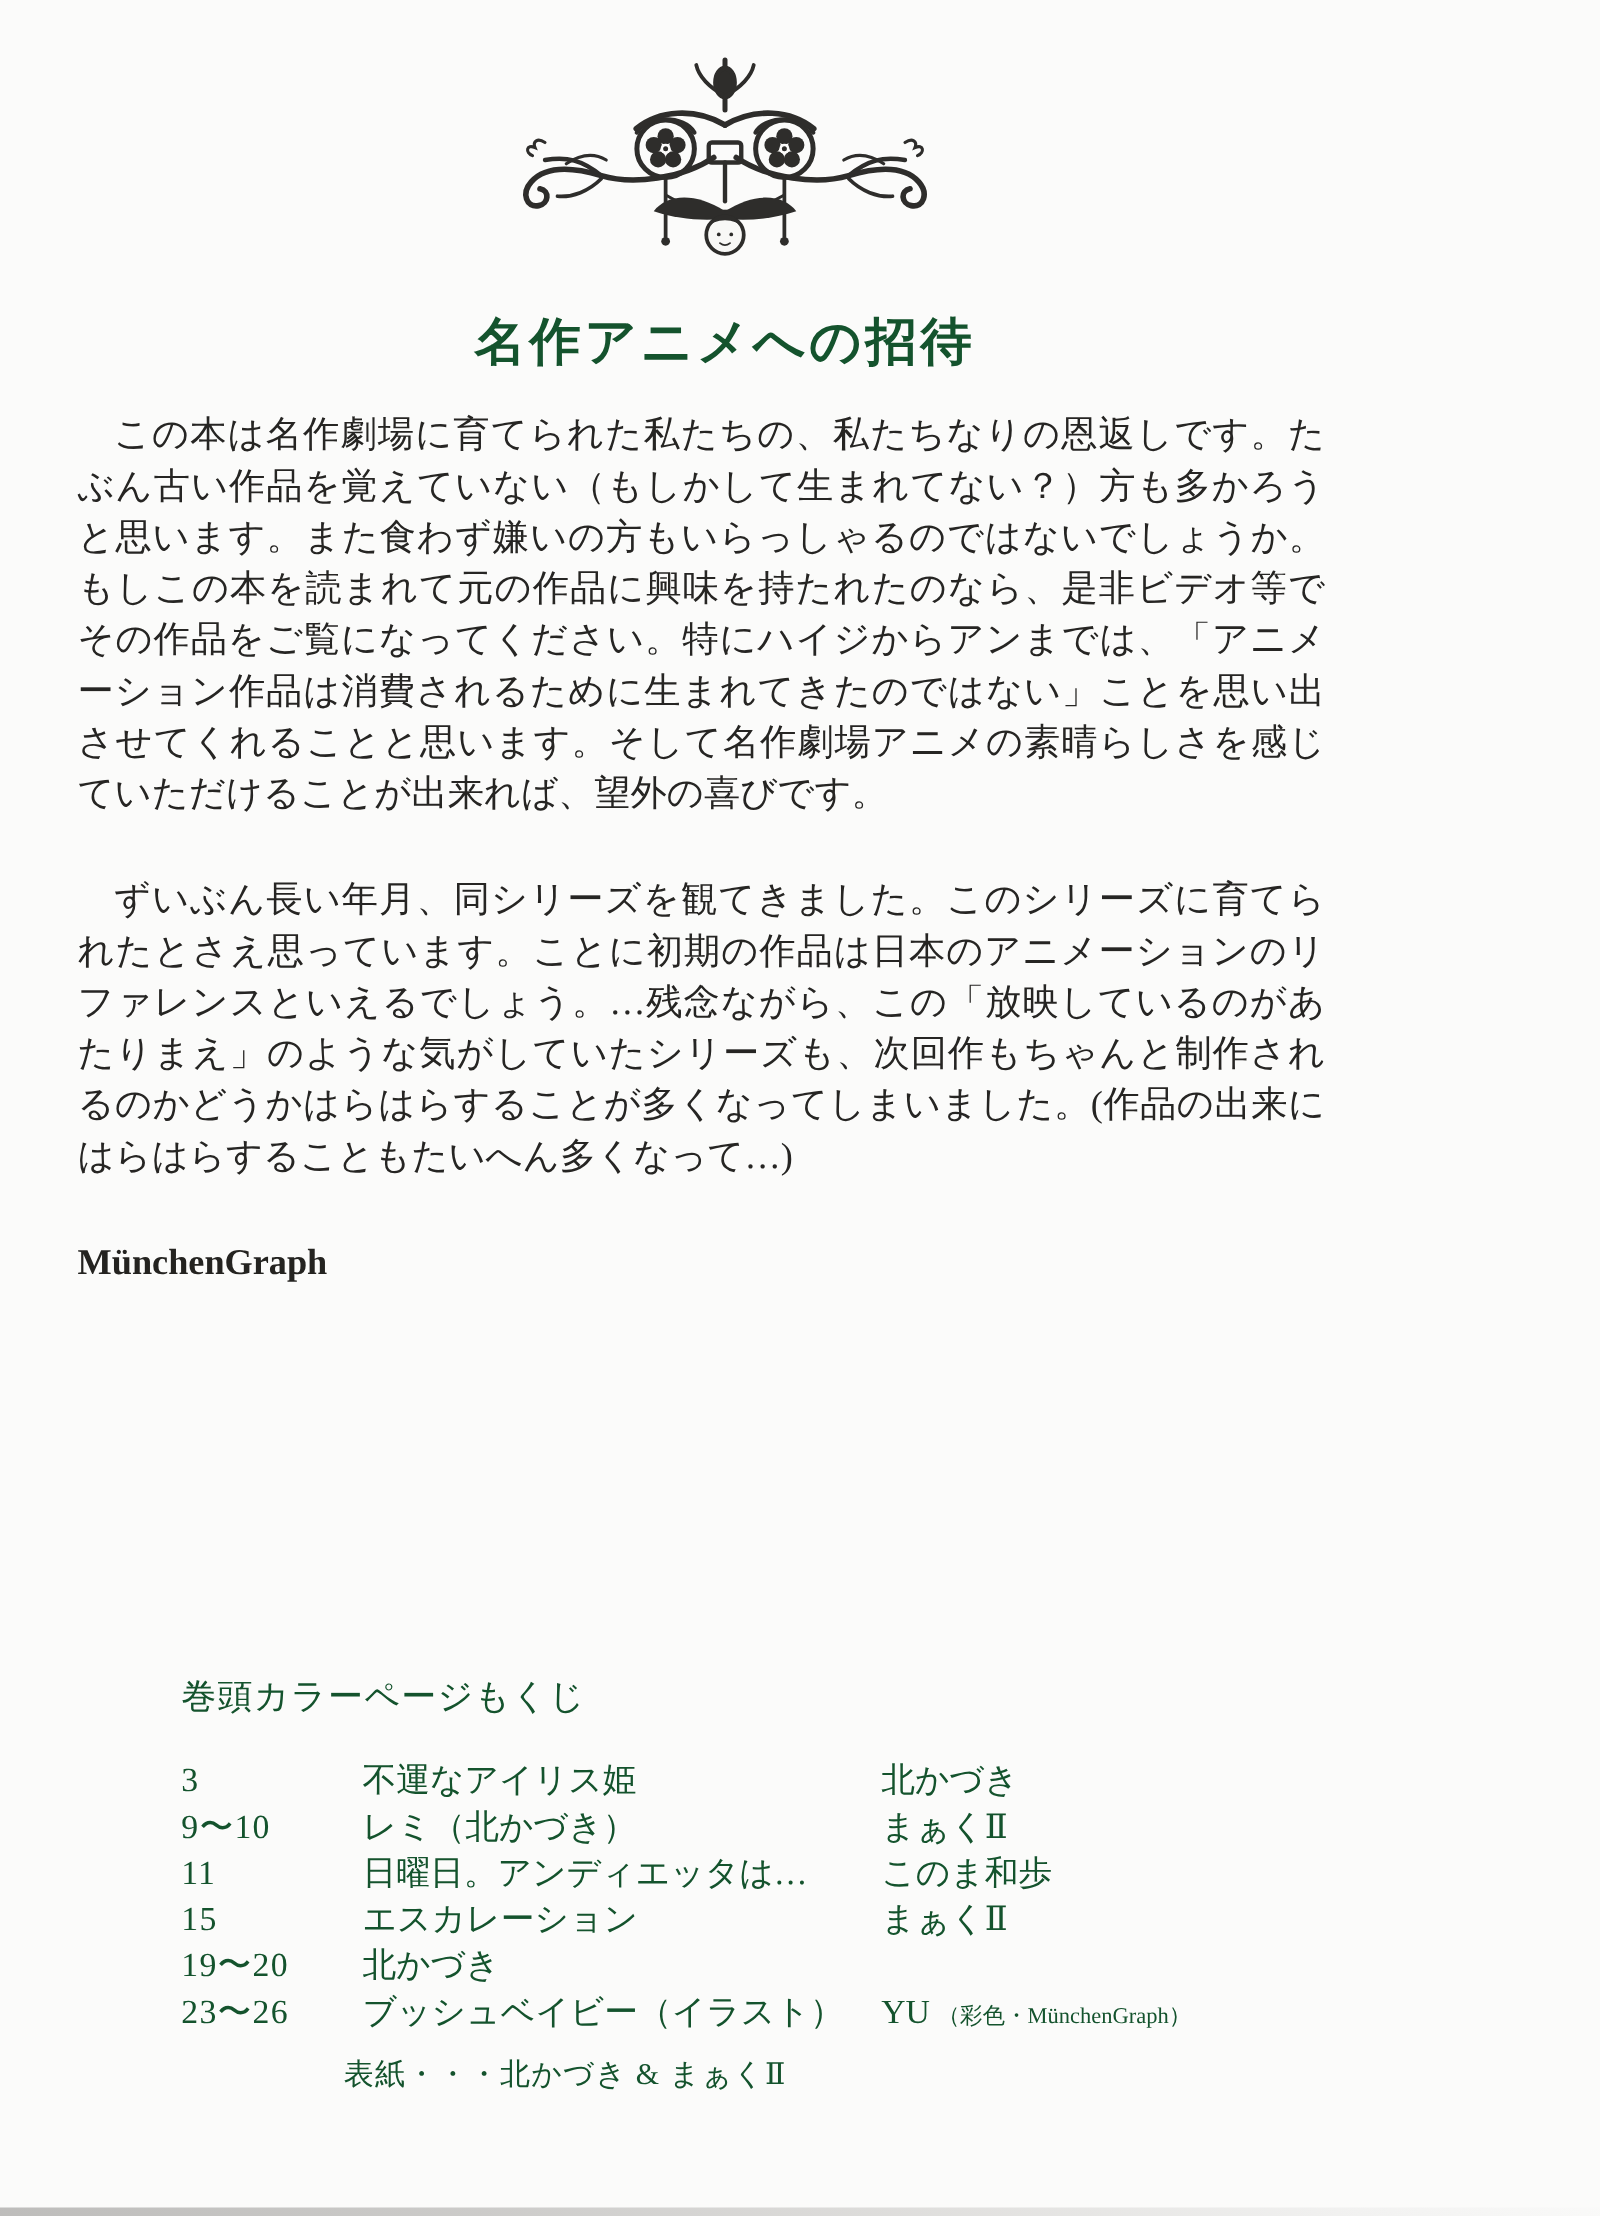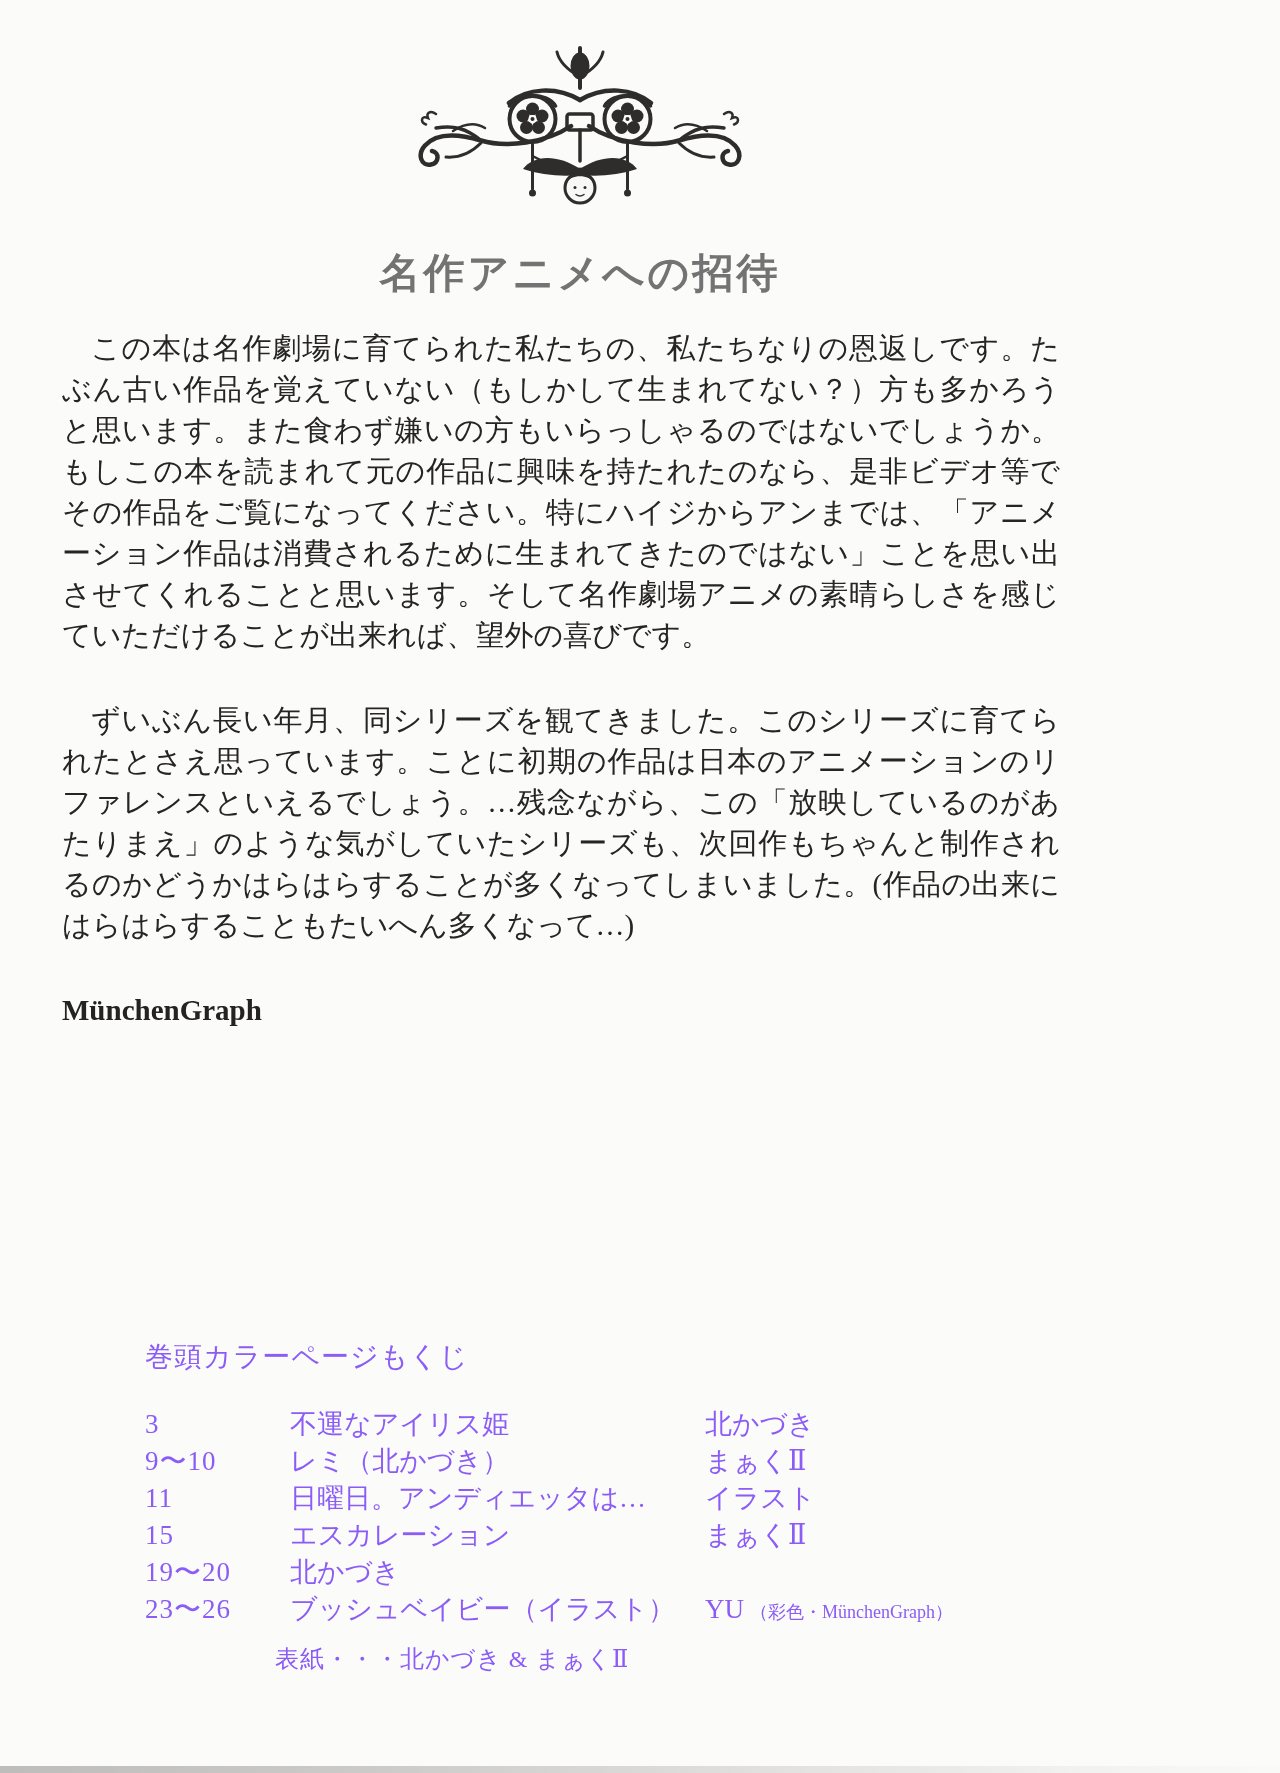--- a/index.html
+++ b/index.html
@@ -11,36 +11,36 @@
     overflow:hidden;
   }
   .ornament-wrap{
     position:absolute;top:40px;left:0;width:1160px;
     display:flex;justify-content:center;
   }
   .page-title{
     position:absolute;top:246px;left:0;width:1160px;
     margin:0;text-align:center;
     font-family:"Liberation Sans","DejaVu Sans",sans-serif;
-    font-size:41px;font-weight:600;letter-spacing:3px;color:#737373;
+    font-size:41px;font-weight:600;letter-spacing:3px;color:#14532d;
   }
   .body-text{
     position:absolute;top:328px;left:62px;width:998px;
     font-size:29px;line-height:41px;
     text-align:justify;
     color:#262523;
   }
   .body-text p{margin:0 0 44px 0;text-indent:1em;}
   .signature{
     text-align:left;font-weight:bold;font-size:29px;
     padding-right:6px;margin-top:4px;color:#242320;
   }
   .toc{
     position:absolute;top:1338px;left:145px;width:990px;
-    font-size:27px;color:#8b5cf6;
+    font-size:27px;color:#14532d;
   }
   .toc-heading{font-size:28px;margin-bottom:30px;letter-spacing:1px;}
   .toc-row{
     display:grid;grid-template-columns:145px 415px auto;
     line-height:37px;height:37px;white-space:nowrap;
   }
   .toc-pages{letter-spacing:1px;}
   .toc-note{font-size:18px;margin-left:6px;}
   .cover-credit{margin-top:15px;margin-left:130px;font-size:24px;letter-spacing:1px;}
   .scan-edge{
@@ -136,21 +136,21 @@
 
     <div class="toc-row">
       <span class="toc-pages">9〜10</span>
       <span class="toc-title">レミ（北かづき）</span>
       <span class="toc-author"><span>まぁくⅡ</span><span class="toc-note"></span></span>
     </div>
 
     <div class="toc-row">
       <span class="toc-pages">11</span>
       <span class="toc-title">日曜日。アンディエッタは…</span>
-      <span class="toc-author"><span>イラスト</span><span class="toc-note"></span></span>
+      <span class="toc-author"><span>このま和歩</span><span class="toc-note"></span></span>
     </div>
 
     <div class="toc-row">
       <span class="toc-pages">15</span>
       <span class="toc-title">エスカレーション</span>
       <span class="toc-author"><span>まぁくⅡ</span><span class="toc-note"></span></span>
     </div>
 
     <div class="toc-row">
       <span class="toc-pages">19〜20</span>

